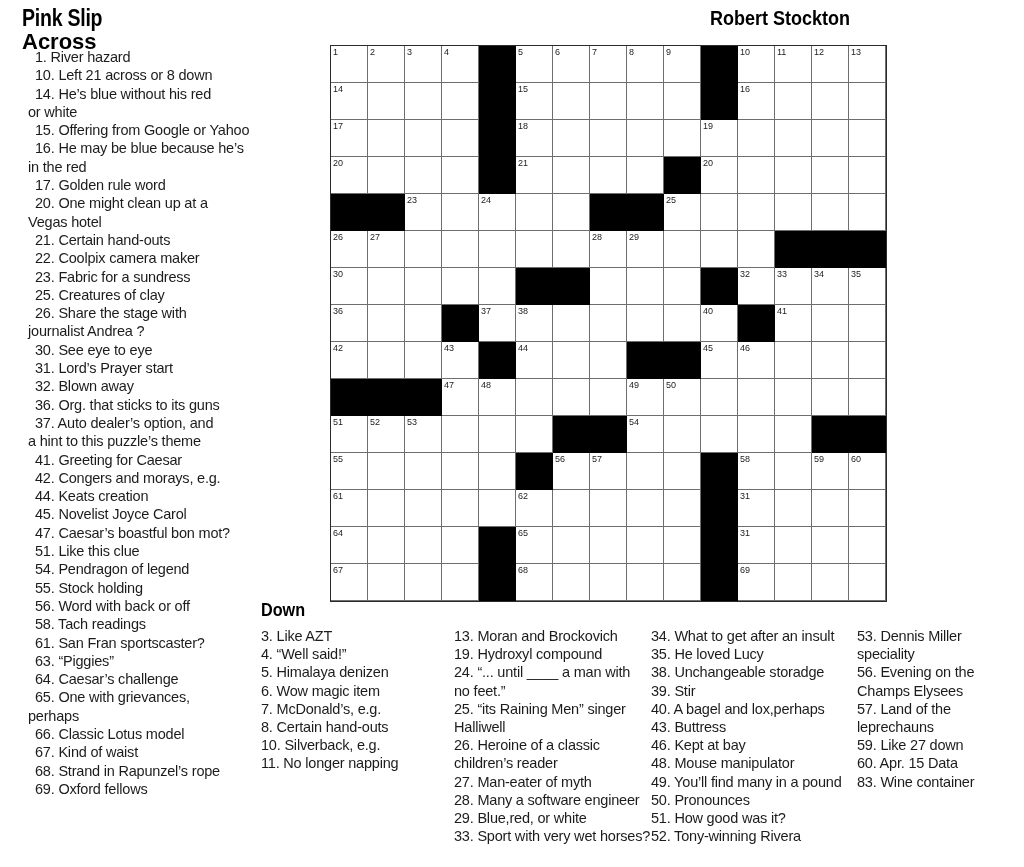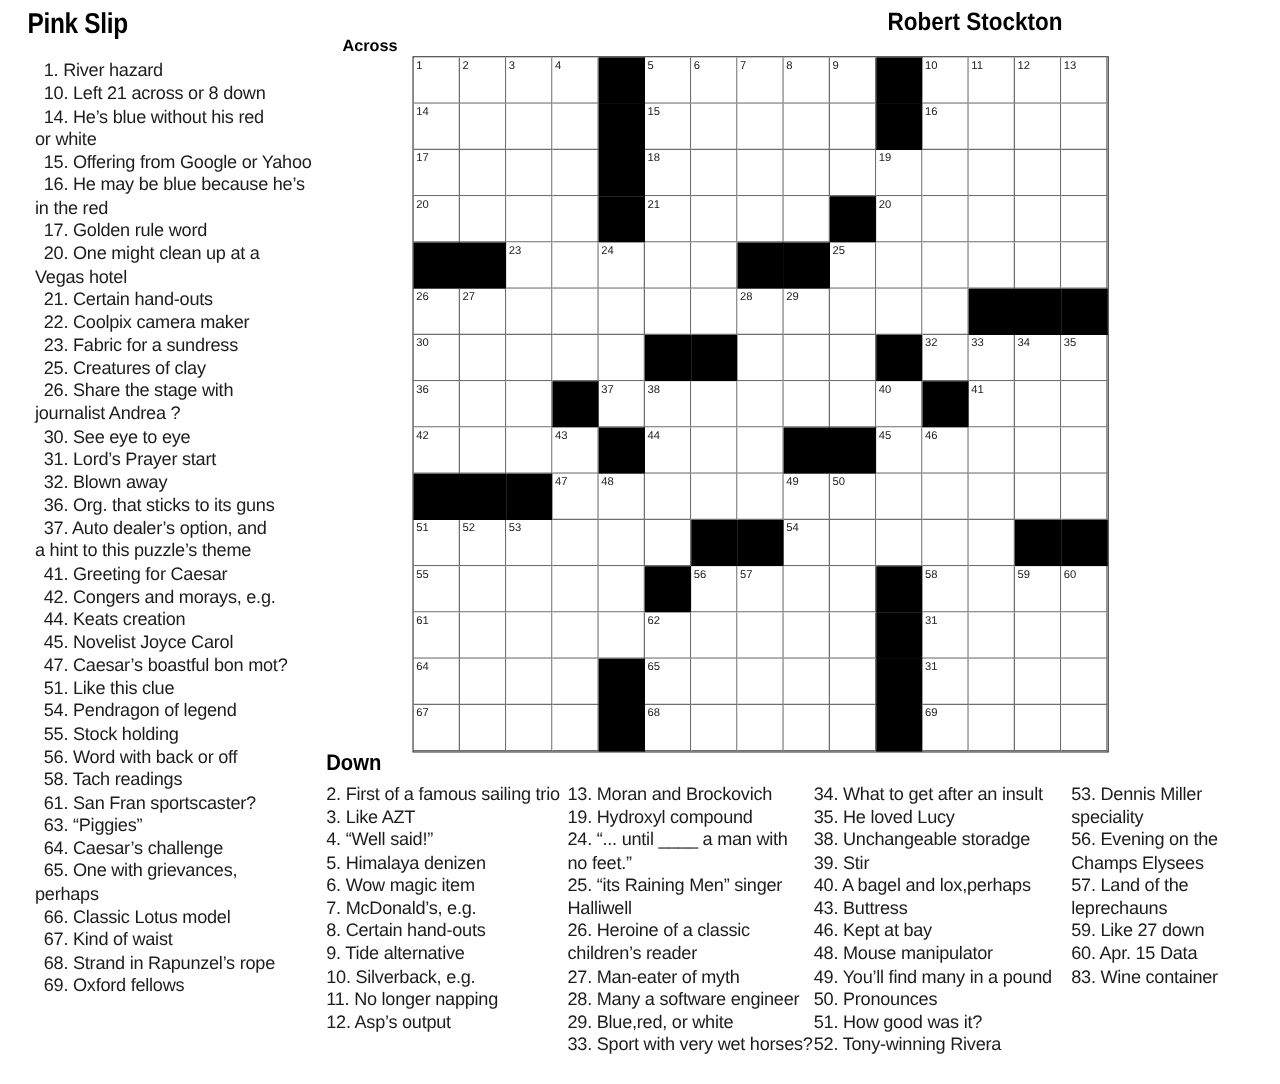--- a/index.html
+++ b/index.html
@@ -5,22 +5,22 @@
   html,body{margin:0;padding:0}
   body{
     width:1024px;height:867px;position:relative;overflow:hidden;
     background:#ffffff;color:#000;
     font-family:"Liberation Sans",sans-serif;
   }
   .title{position:absolute;left:22px;top:5px;font-size:23px;font-weight:bold;
     letter-spacing:-.3px;transform:scaleX(.85);transform-origin:left top;white-space:nowrap}
   .author{position:absolute;left:710px;top:7px;font-size:20px;font-weight:bold;
     transform:scaleX(.9);transform-origin:left top;white-space:nowrap}
-  .across-header{position:absolute;left:22px;top:29px;width:296px;text-align:right;
-    font-size:13px;font-weight:bold}
+  .across-header{position:absolute;left:22px;top:29px;width:296px;text-align:left;
+    font-size:22px;font-weight:bold}
   .down-header{position:absolute;left:261px;top:600px;font-size:18px;font-weight:bold;
     transform:scaleX(.9);transform-origin:left top}
   .across-list{position:absolute;left:28px;top:48px;width:302px}
   .clue{font-size:14.5px;line-height:18.3px;white-space:pre-line;color:#1c1c1c;
     letter-spacing:-.2px}
   .across-list .clue{text-indent:7px}
   .down-col{position:absolute;top:627px}
   .down-col .clue{line-height:18.2px}
   #down1{left:261px;width:200px}
   #down2{left:454px;width:206px}
@@ -443,31 +443,28 @@
     <div class="cell">
       <span class="cellnum">69</span>
     </div>
     <div class="cell"></div>
     <div class="cell"></div>
     <div class="cell"></div>
   </div>
 
 <div class="down-header">Down</div>
 <div class="down-col" id="down1">
-    <div class="clue">2. First of a famous sailing trio</div>
     <div class="clue">3. Like AZT</div>
     <div class="clue">4. “Well said!”</div>
     <div class="clue">5. Himalaya denizen</div>
     <div class="clue">6. Wow magic item</div>
     <div class="clue">7. McDonald’s, e.g.</div>
     <div class="clue">8. Certain hand-outs</div>
-    <div class="clue">9. Tide alternative</div>
     <div class="clue">10. Silverback, e.g.</div>
     <div class="clue">11. No longer napping</div>
-    <div class="clue">12. Asp’s output</div>
   </div>
 <div class="down-col" id="down2">
     <div class="clue">13. Moran and Brockovich</div>
     <div class="clue">19. Hydroxyl compound</div>
     <div class="clue">24. “... until ____ a man with
 no feet.”</div>
     <div class="clue">25. “its Raining Men” singer
 Halliwell</div>
     <div class="clue">26. Heroine of a classic
 children’s reader</div>

